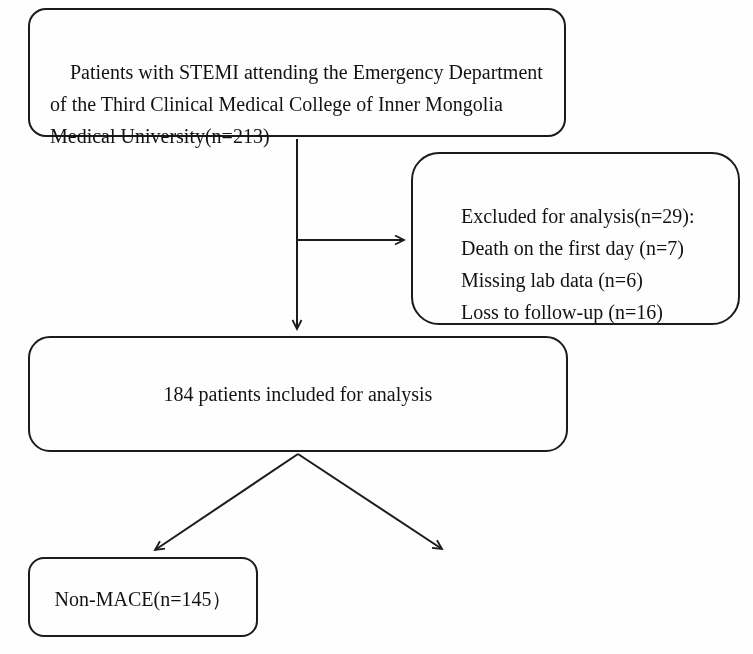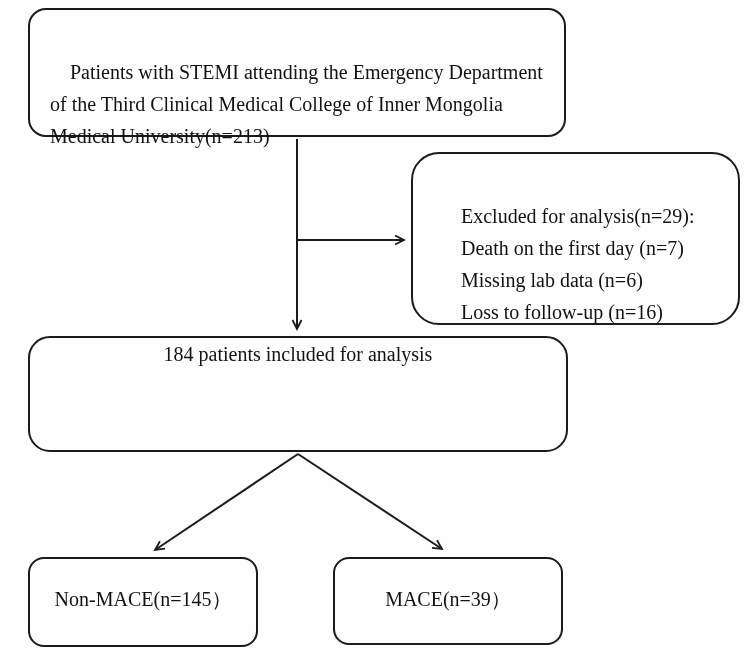--- a/index.html
+++ b/index.html
@@ -49,29 +49,29 @@
     border-radius: 28px;
     padding: 14px 10px 0 28px;
   }
   .box-included {
     left: 28px;
     top: 336px;
     width: 540px;
     height: 116px;
     border-radius: 22px;
     display: flex;
-    align-items: flex-start;
+    align-items: center;
     justify-content: center;
     text-align: center;
   }
   .box-nonmace {
     left: 28px;
     top: 557px;
     width: 230px;
-    height: 90px;
+    height: 80px;
     border-radius: 16px;
     display: flex;
     justify-content: center;
     padding-top: 24px;
   }
   .box-mace {
     left: 333px;
     top: 557px;
     width: 230px;
     height: 88px;
@@ -112,17 +112,14 @@
   </div>
 
   <div class="box box-included">
     <span>184 patients included for analysis</span>
   </div>
 
   <div class="box box-nonmace">
     <span>Non-MACE(n=145）</span>
   </div>
 
-  <div class="box box-mace">
-    <span>MACE(n=39）</span>
-  </div>
 
 </div>
 
 </body></html>

